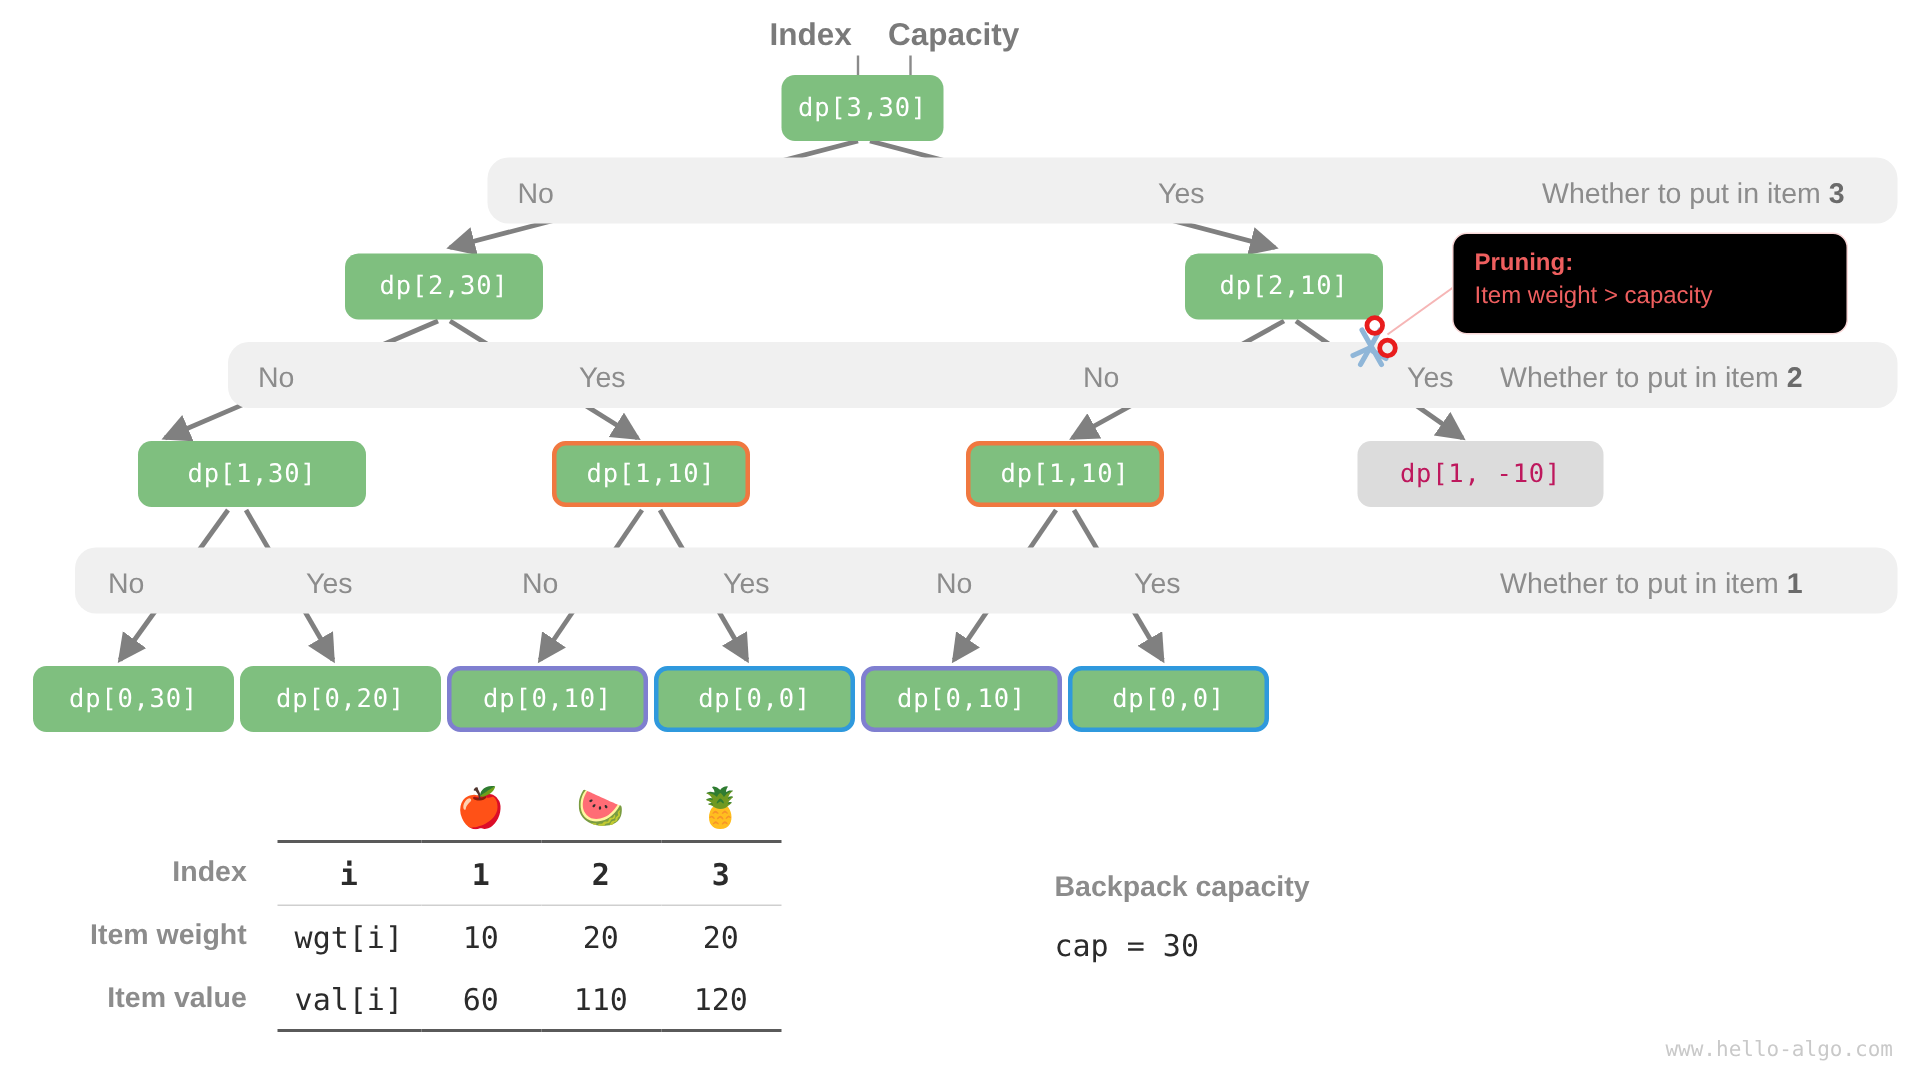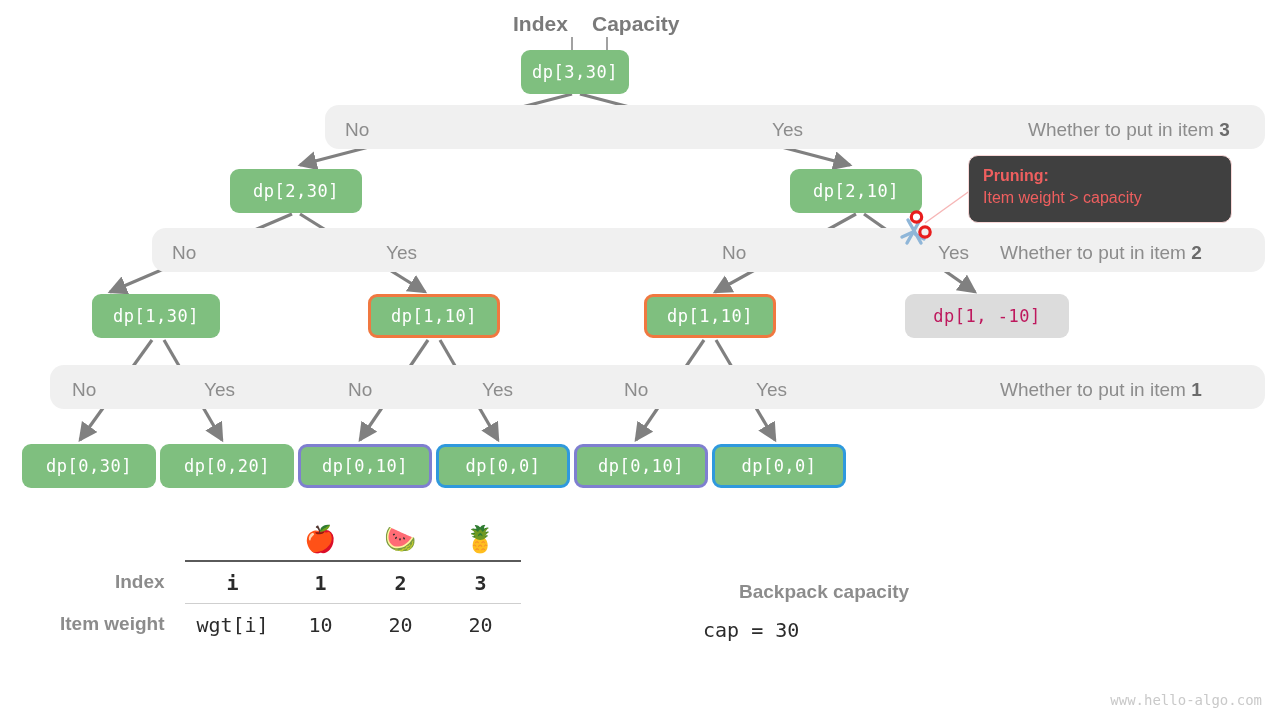--- a/index.html
+++ b/index.html
@@ -75,21 +75,21 @@
     color: #7a7a7a;
     font-size: 21px;
     font-weight: bold;
     white-space: nowrap;
     line-height: 1;
   }
 
   
   .prune-box {
     position: absolute;
-    background: #404040;
+    background: #000000;
     border: 1px solid #f8d7d7;
     border-radius: 10px;
     box-sizing: border-box;
     padding: 9px 14px;
   }
   .prune-line {
     color: #ef5f5f;
     font-size: 16px;
     line-height: 22px;
     white-space: nowrap;
@@ -220,21 +220,21 @@
   <div class="band-label" style="left:482px; top:380px;">Yes</div>
   <div class="band-label" style="left:624px; top:380px;">No</div>
   <div class="band-label" style="left:756px; top:380px;">Yes</div>
   <div class="band-title" style="left:1000px; top:380px;"><span>Whether to put in item </span><b>1</b></div>
 
   <div class="node" style="left:499px; top:50px; width:108px; height:44px;margin-left:22px;">dp[3,30]</div>
 
   <div class="node" style="left:230px; top:169px; width:132px; height:44px;">dp[2,30]</div>
   <div class="node" style="left:790px; top:169px; width:132px; height:44px;">dp[2,10]</div>
 
-  <div class="node" style="left:92px;  top:294px; width:128px; height:44px;">dp[1,30]</div>
+  <div class="node" style="left:92px;  top:294px; width:152px; height:44px;">dp[1,30]</div>
   <div class="node orange" style="left:368px; top:294px; width:132px; height:44px;">dp[1,10]</div>
   <div class="node orange" style="left:644px; top:294px; width:132px; height:44px;">dp[1,10]</div>
   <div class="node grey" style="left:905px; top:294px; width:164px; height:44px;">dp[1, -10]</div>
 
   <div class="node" style="left:22px;  top:444px; width:134px; height:44px;">dp[0,30]</div>
   <div class="node" style="left:160px; top:444px; width:134px; height:44px;">dp[0,20]</div>
   <div class="node purple" style="left:298px; top:444px; width:134px; height:44px;">dp[0,10]</div>
   <div class="node blue" style="left:436px; top:444px; width:134px; height:44px;">dp[0,0]</div>
   <div class="node purple" style="left:574px; top:444px; width:134px; height:44px;">dp[0,10]</div>
   <div class="node blue" style="left:712px; top:444px; width:134px; height:44px;">dp[0,0]</div>
@@ -272,21 +272,28 @@
         <td class="num bordered" style="font-weight:bold;">2</td>
         <td class="num bordered" style="font-weight:bold;">3</td>
       </tr>
       <tr class="r-weight">
         <td class="rowlab">Item weight</td>
         <td class="mono">wgt[i]</td>
         <td class="num">10</td>
         <td class="num">20</td>
         <td class="num">20</td>
       </tr>
+      <tr class="r-value">
+        <td class="rowlab" style="border-bottom:none;">Item value</td>
+        <td class="mono bordered">val[i]</td>
+        <td class="num bordered">60</td>
+        <td class="num bordered">110</td>
+        <td class="num bordered">120</td>
+      </tr>
     </tbody>
       </table>
   </div>
 
-  <div class="cap-title" style="left:703px; top:582px;margin-left:36px;">Backpack capacity</div>
+  <div class="cap-title" style="left:703px; top:582px;">Backpack capacity</div>
   <div class="cap-code" style="left:703px; top:620px;">cap = 30</div>
 
   <div class="watermark">www.hello-algo.com</div>
 </div>
 
 </body></html>

